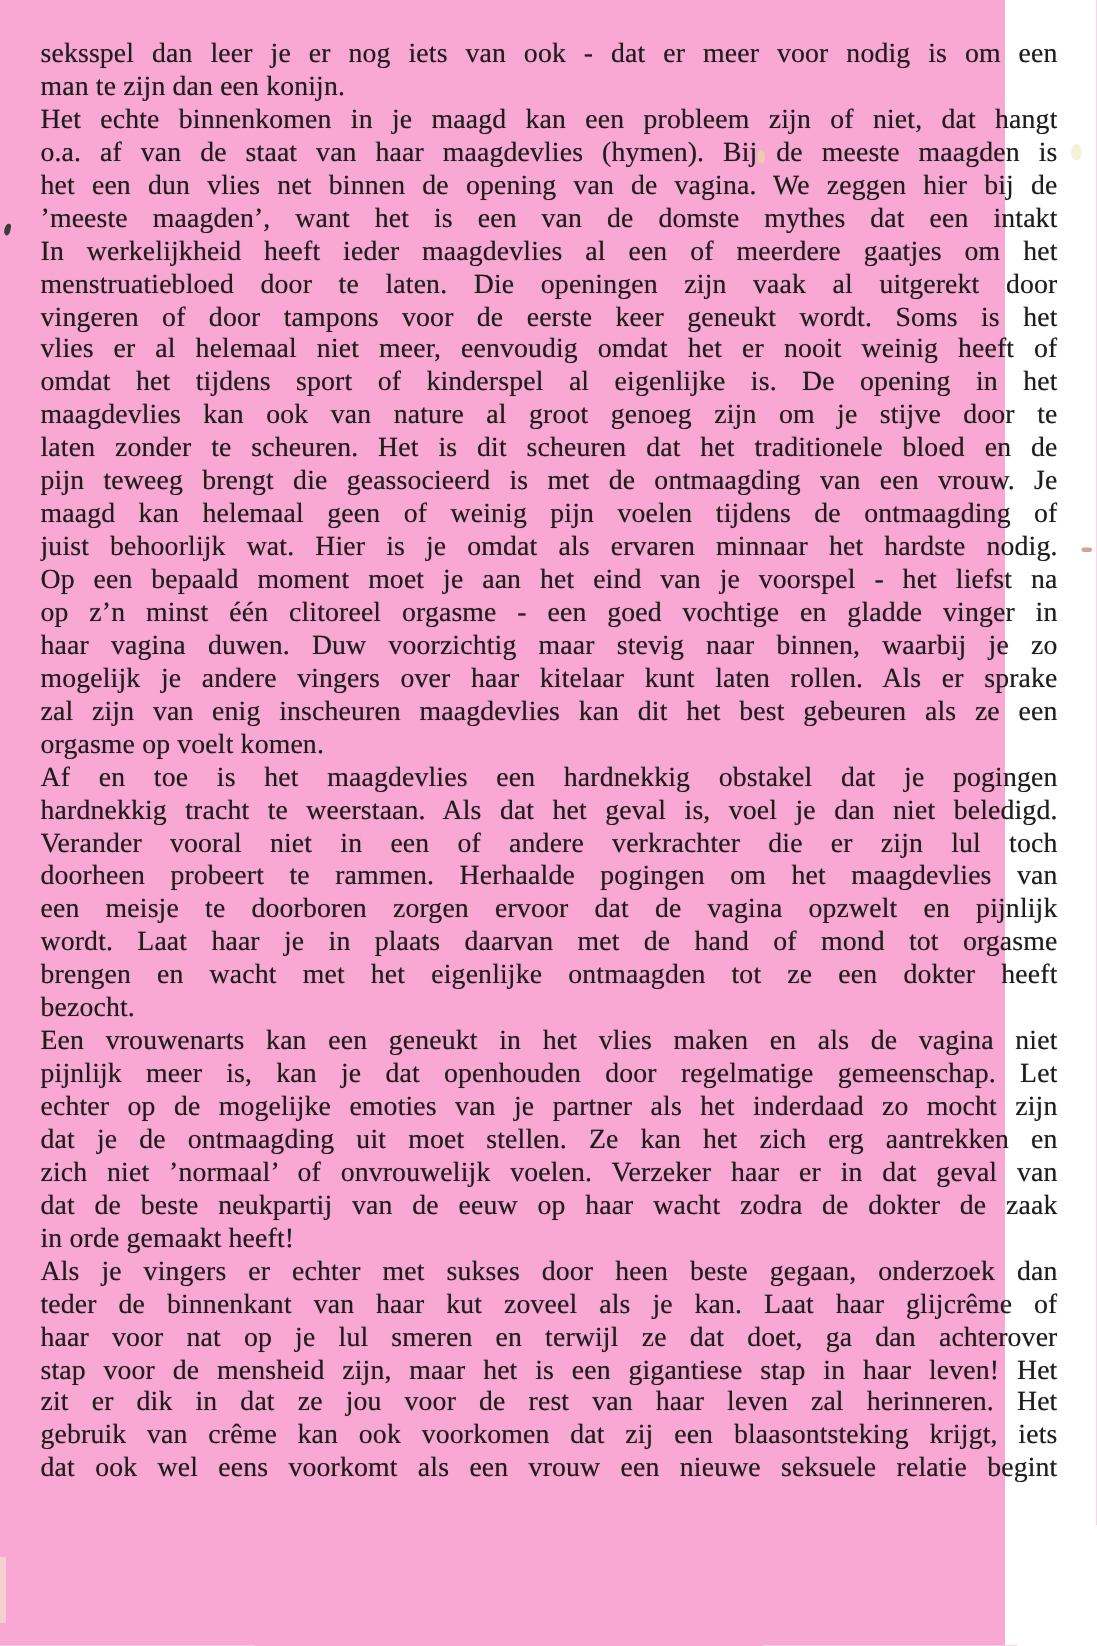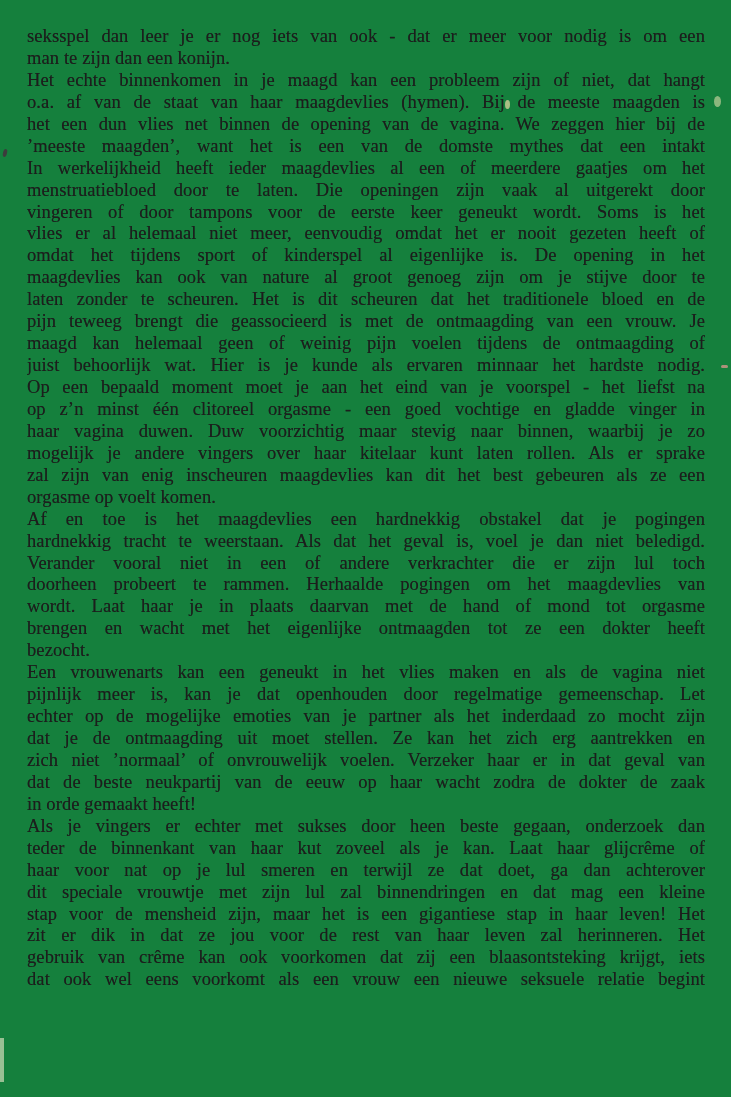--- a/index.html
+++ b/index.html
@@ -8,23 +8,23 @@
     padding: 0;
   }
   body {
     width: 731px;
     height: 1097px;
     background: #ffffff;
     overflow: hidden;
   }
   .page {
     position: relative;
-    width: 731px;
+    width: 670px;
     height: 1097px;
-    background: #15803d;
+    background: #f9a8d4;
   }
   .text-block {
     position: absolute;
     left: 27px;
     top: 26px;
     width: 678px;
     font-family: "Liberation Serif", "DejaVu Serif", serif;
     font-size: 18.5px;
     line-height: 21.95px;
     color: #1d1d1d;
@@ -75,51 +75,51 @@
   <div class="text-block">
     <div class="line">seksspel dan leer je er nog iets van ook - dat er meer voor nodig is om een</div>
     <div class="line pend">man te zijn dan een konijn.</div>
     <div class="line">Het echte binnenkomen in je maagd kan een probleem zijn of niet, dat hangt</div>
     <div class="line">o.a. af van de staat van haar maagdevlies (hymen). Bij de meeste maagden is</div>
     <div class="line">het een dun vlies net binnen de opening van de vagina. We zeggen hier bij de</div>
     <div class="line">’meeste maagden’, want het is een van de domste mythes dat een intakt</div>
     <div class="line">In werkelijkheid heeft ieder maagdevlies al een of meerdere gaatjes om het</div>
     <div class="line">menstruatiebloed door te laten. Die openingen zijn vaak al uitgerekt door</div>
     <div class="line">vingeren of door tampons voor de eerste keer geneukt wordt. Soms is het</div>
-    <div class="line">vlies er al helemaal niet meer, eenvoudig omdat het er nooit gezeten heeft of</div>
+    <div class="line">vlies er al helemaal niet meer, eenvoudig omdat het er nooit weinig heeft of</div>
     <div class="line">omdat het tijdens sport of kinderspel al eigenlijke is. De opening in het</div>
     <div class="line">maagdevlies kan ook van nature al groot genoeg zijn om je stijve door te</div>
     <div class="line">laten zonder te scheuren. Het is dit scheuren dat het traditionele bloed en de</div>
     <div class="line">pijn teweeg brengt die geassocieerd is met de ontmaagding van een vrouw. Je</div>
     <div class="line">maagd kan helemaal geen of weinig pijn voelen tijdens de ontmaagding of</div>
-    <div class="line">juist behoorlijk wat. Hier is je kunde als ervaren minnaar het hardste nodig.</div>
+    <div class="line">juist behoorlijk wat. Hier is je omdat als ervaren minnaar het hardste nodig.</div>
     <div class="line">Op een bepaald moment moet je aan het eind van je voorspel - het liefst na</div>
     <div class="line">op z’n minst één clitoreel orgasme - een goed vochtige en gladde vinger in</div>
     <div class="line">haar vagina duwen. Duw voorzichtig maar stevig naar binnen, waarbij je zo</div>
     <div class="line">mogelijk je andere vingers over haar kitelaar kunt laten rollen. Als er sprake</div>
     <div class="line">zal zijn van enig inscheuren maagdevlies kan dit het best gebeuren als ze een</div>
     <div class="line pend">orgasme op voelt komen.</div>
     <div class="line">Af en toe is het maagdevlies een hardnekkig obstakel dat je pogingen</div>
     <div class="line">hardnekkig tracht te weerstaan. Als dat het geval is, voel je dan niet beledigd.</div>
     <div class="line">Verander vooral niet in een of andere verkrachter die er zijn lul toch</div>
     <div class="line">doorheen probeert te rammen. Herhaalde pogingen om het maagdevlies van</div>
+    <div class="line">een meisje te doorboren zorgen ervoor dat de vagina opzwelt en pijnlijk</div>
     <div class="line">wordt. Laat haar je in plaats daarvan met de hand of mond tot orgasme</div>
     <div class="line">brengen en wacht met het eigenlijke ontmaagden tot ze een dokter heeft</div>
     <div class="line pend">bezocht.</div>
     <div class="line">Een vrouwenarts kan een geneukt in het vlies maken en als de vagina niet</div>
     <div class="line">pijnlijk meer is, kan je dat openhouden door regelmatige gemeenschap. Let</div>
     <div class="line">echter op de mogelijke emoties van je partner als het inderdaad zo mocht zijn</div>
     <div class="line">dat je de ontmaagding uit moet stellen. Ze kan het zich erg aantrekken en</div>
     <div class="line">zich niet ’normaal’ of onvrouwelijk voelen. Verzeker haar er in dat geval van</div>
     <div class="line">dat de beste neukpartij van de eeuw op haar wacht zodra de dokter de zaak</div>
     <div class="line pend">in orde gemaakt heeft!</div>
     <div class="line">Als je vingers er echter met sukses door heen beste gegaan, onderzoek dan</div>
     <div class="line">teder de binnenkant van haar kut zoveel als je kan. Laat haar glijcrême of</div>
     <div class="line">haar voor nat op je lul smeren en terwijl ze dat doet, ga dan achterover</div>
-    <div class="line">dit speciale vrouwtje met zijn lul zal binnendringen en dat mag een kleine</div>
     <div class="line">stap voor de mensheid zijn, maar het is een gigantiese stap in haar leven! Het</div>
     <div class="line">zit er dik in dat ze jou voor de rest van haar leven zal herinneren. Het</div>
     <div class="line">gebruik van crême kan ook voorkomen dat zij een blaasontsteking krijgt, iets</div>
     <div class="line">dat ook wel eens voorkomt als een vrouw een nieuwe seksuele relatie begint</div>
   </div>
 
   <div class="speck speck-ink"></div>
   <div class="speck speck-red"></div>
   <div class="speck speck-yellow-1"></div>
   <div class="speck speck-yellow-2"></div>

